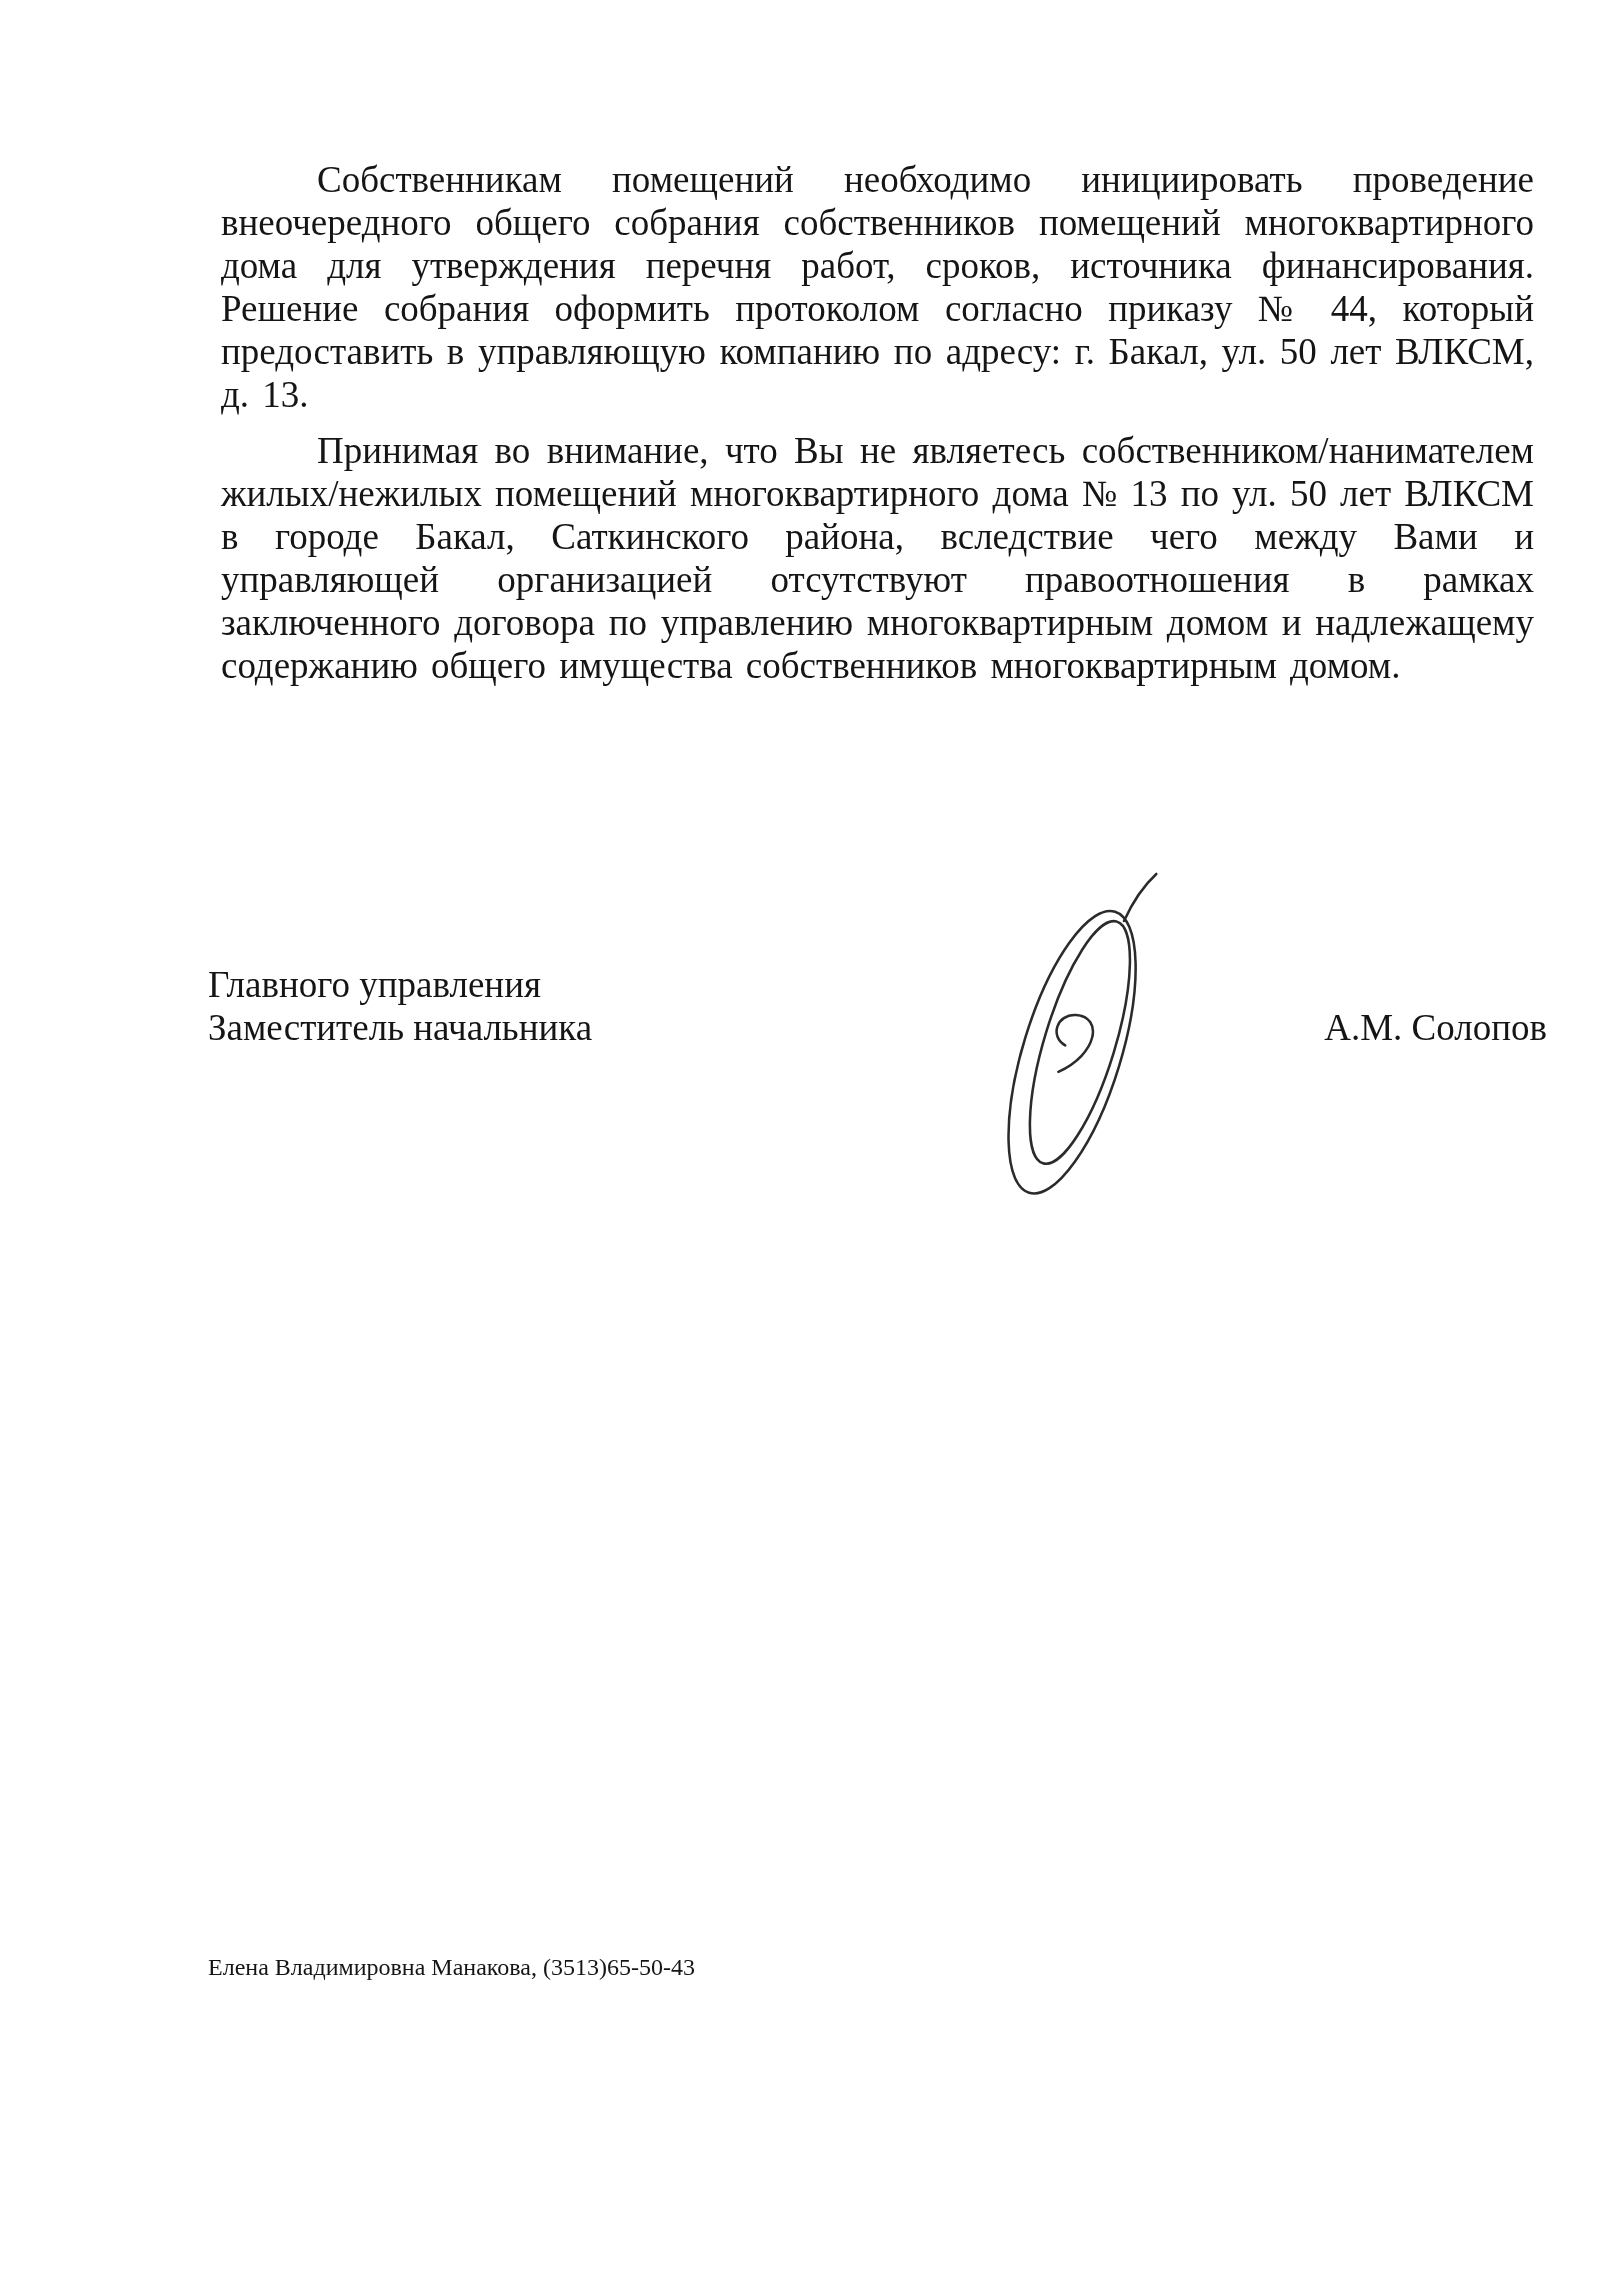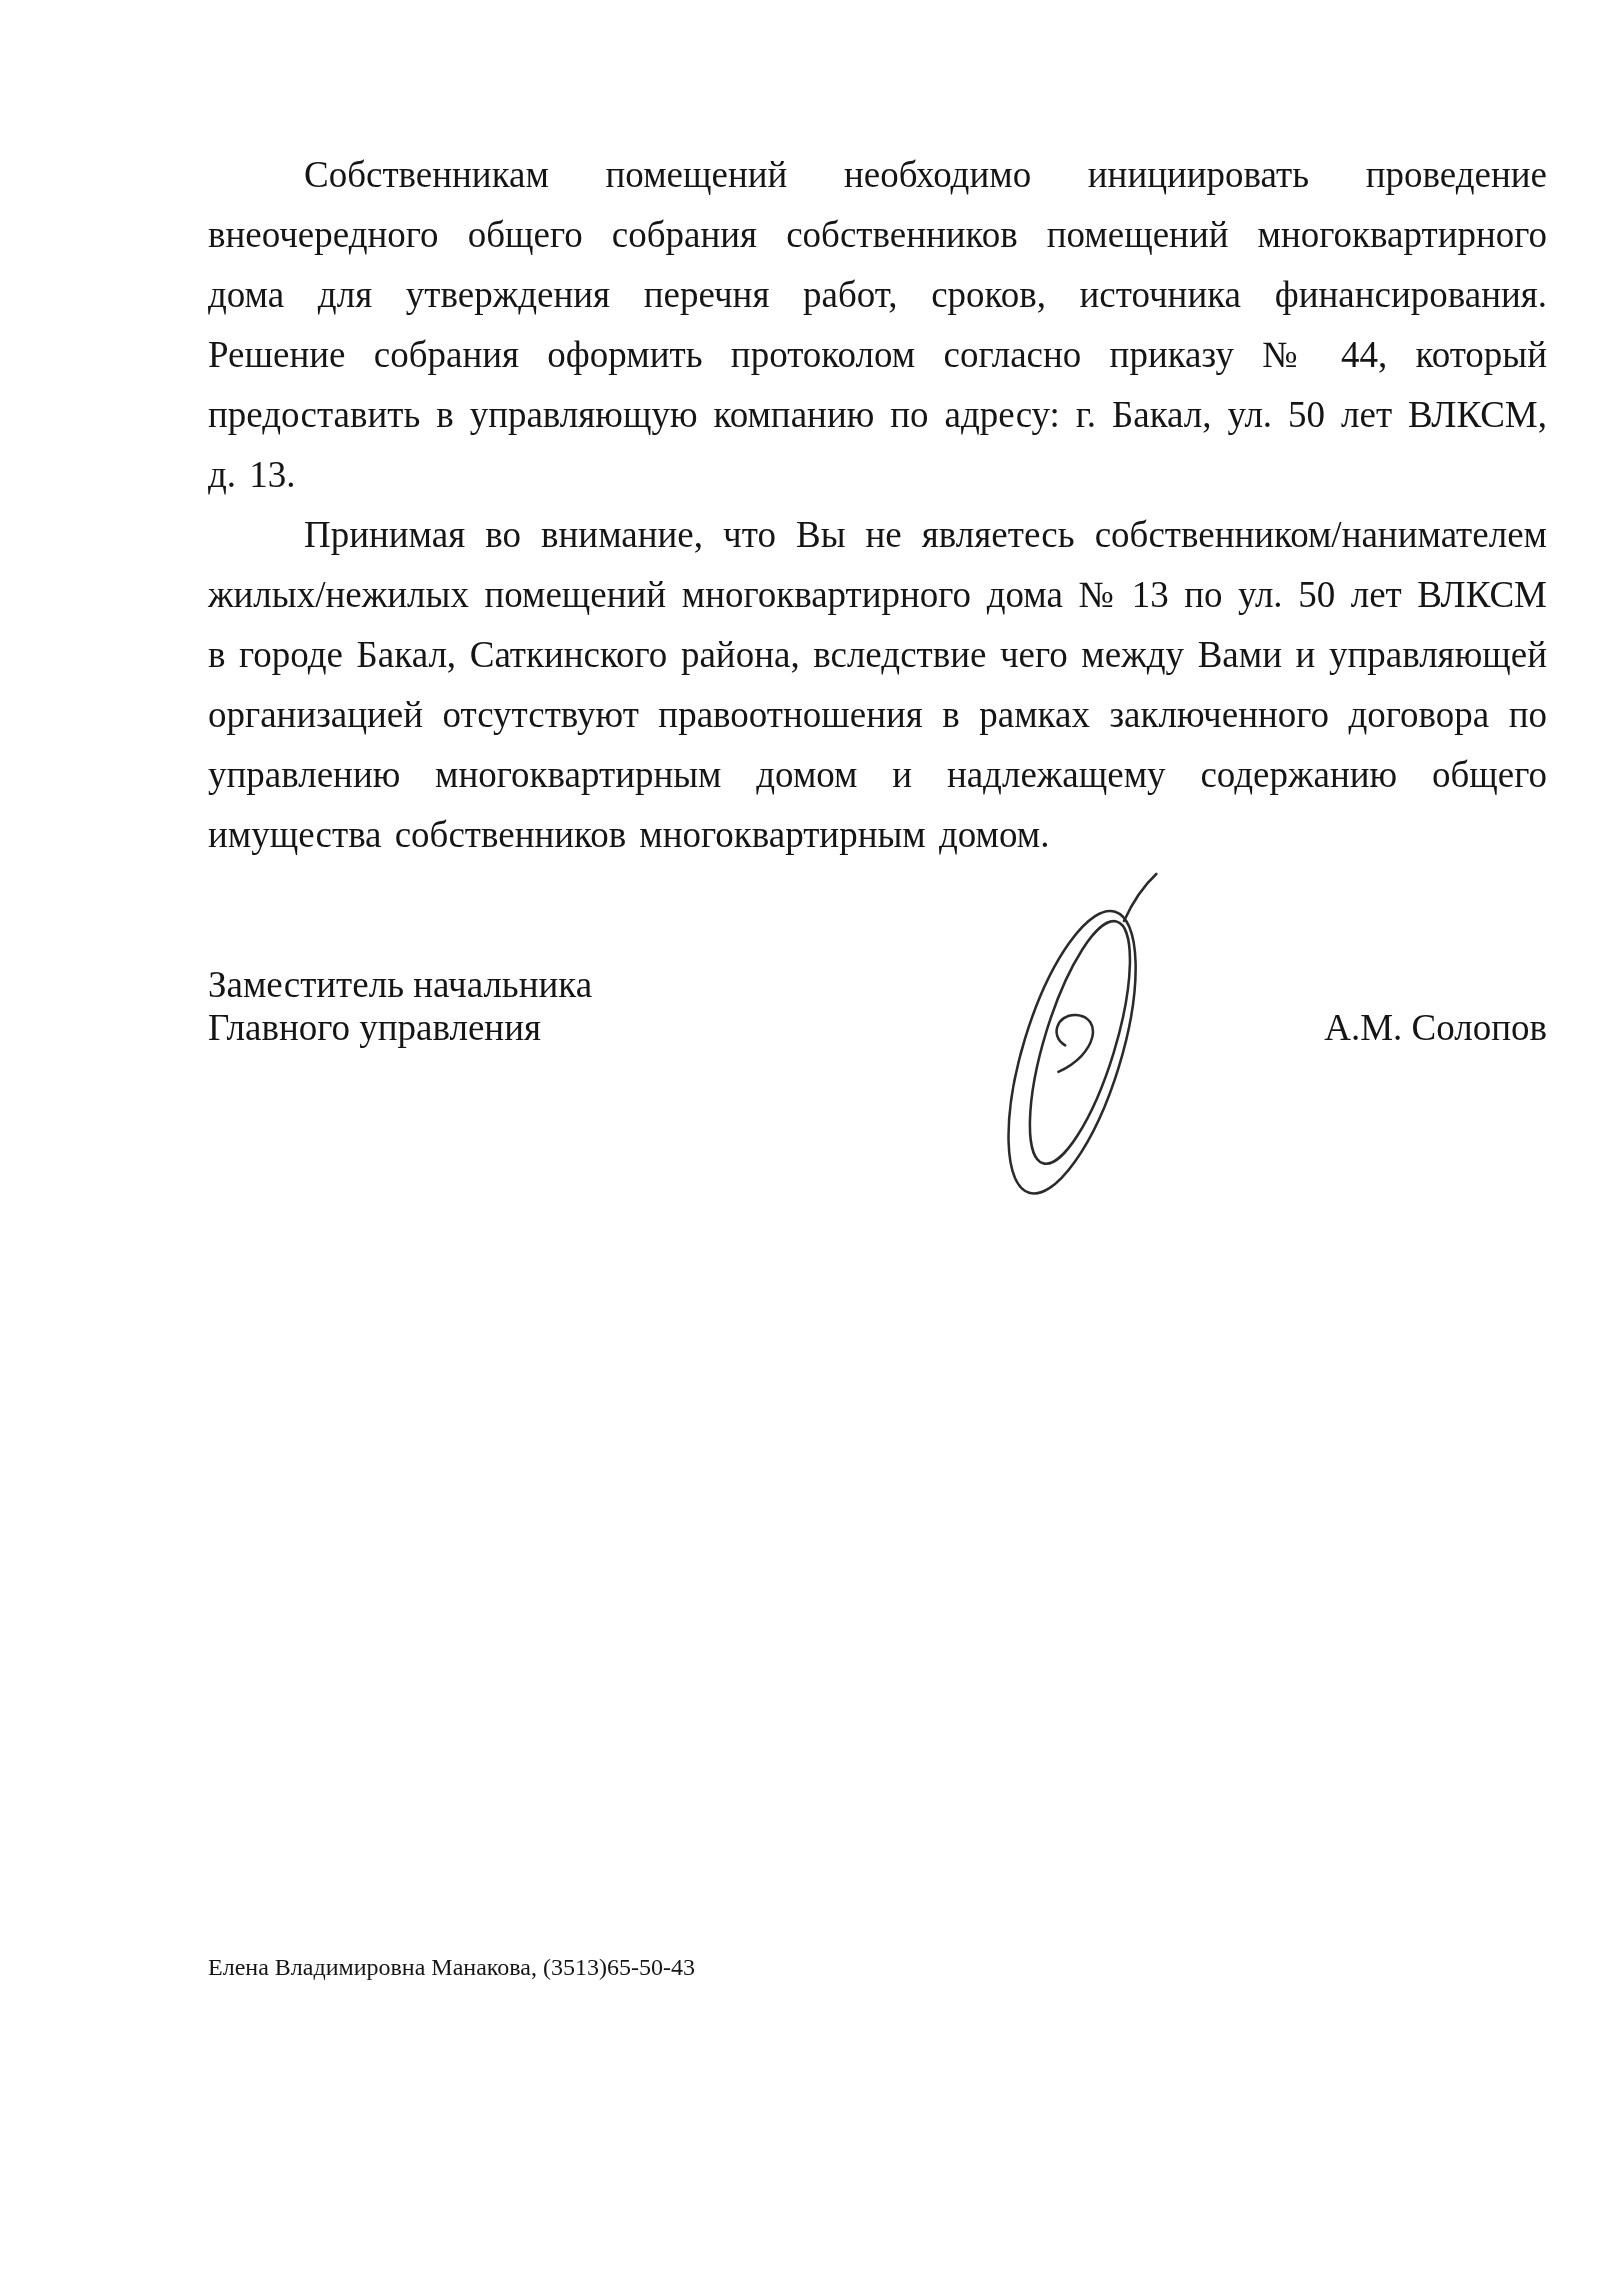--- a/index.html
+++ b/index.html
@@ -17,23 +17,23 @@
     font-family: "Liberation Serif", serif;
     overflow: hidden;
   }
   .content {
     position: absolute;
     left: 208px;
     top: 145px;
     width: 1339px;
   }
   .content p {
-    margin: 0;
+    margin: 13px;
     font-size: 37px;
-    line-height: 60px;
+    line-height: 43px;
     text-align: justify;
     text-indent: 96px;
     word-spacing: 3.9px;
   }
   .signoff {
     position: absolute;
     left: 208px;
     top: 963px;
     width: 1339px;
     display: flex;
@@ -86,22 +86,22 @@
         <ellipse cx="94" cy="188" rx="50" ry="150" transform="rotate(17 94 188)"></ellipse>
         <ellipse cx="102" cy="178" rx="36" ry="129" transform="rotate(17 102 178)"></ellipse>
         <path d="M80 208 C 120 190, 126 152, 98 150 C 78 149, 71 172, 87 181"></path>
         <path d="M147 54 C 157 32, 168 17, 180 6"></path>
       </g>
     </svg>
   </div>
 
   <div class="signoff">
     <div class="left">
+      <div>Главного управления</div>
       <div>Заместитель начальника</div>
-      <div>Главного управления</div>
     </div>
     <div class="right">А.М. Солопов</div>
   </div>
 
   <div class="footer-line">Елена Владимировна Манакова, (3513)65-50-43</div>
 
 </div>
 
 
 </body></html>

